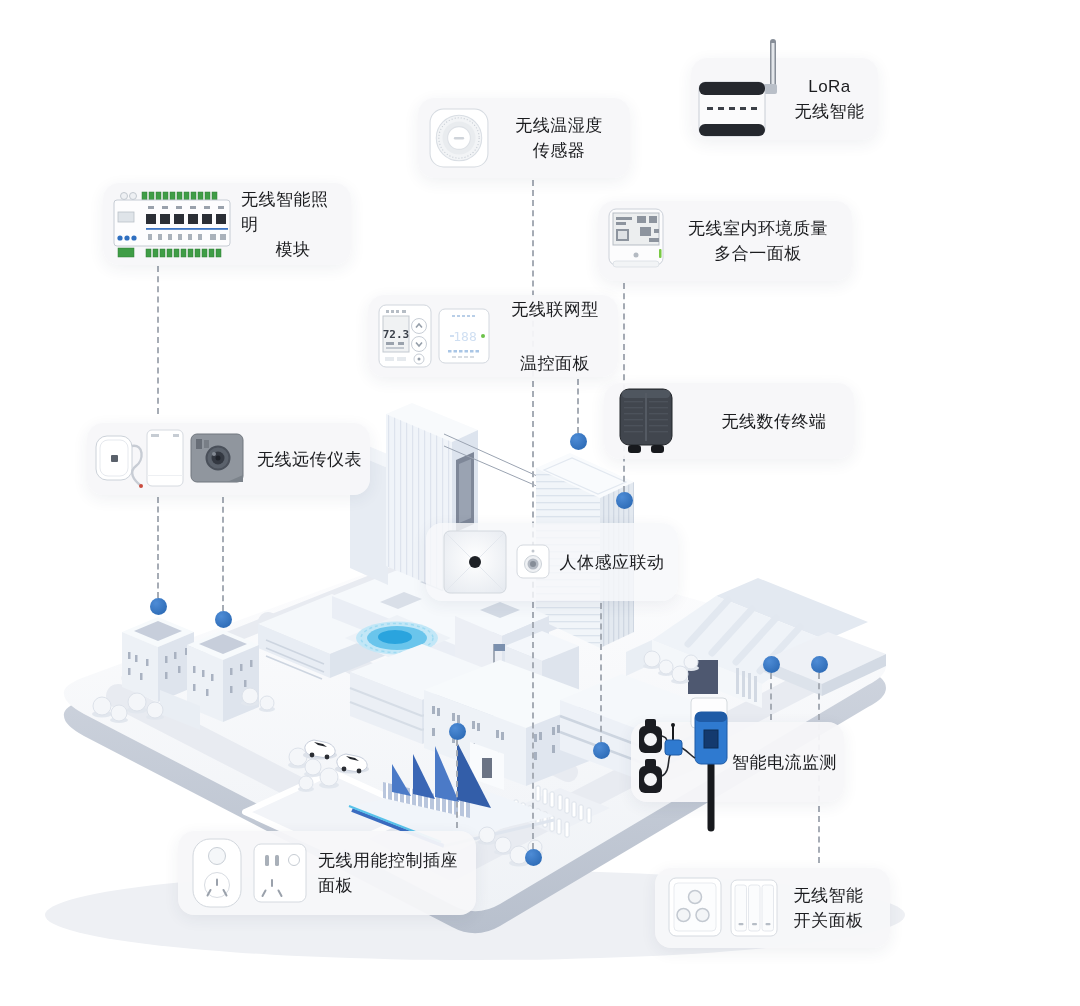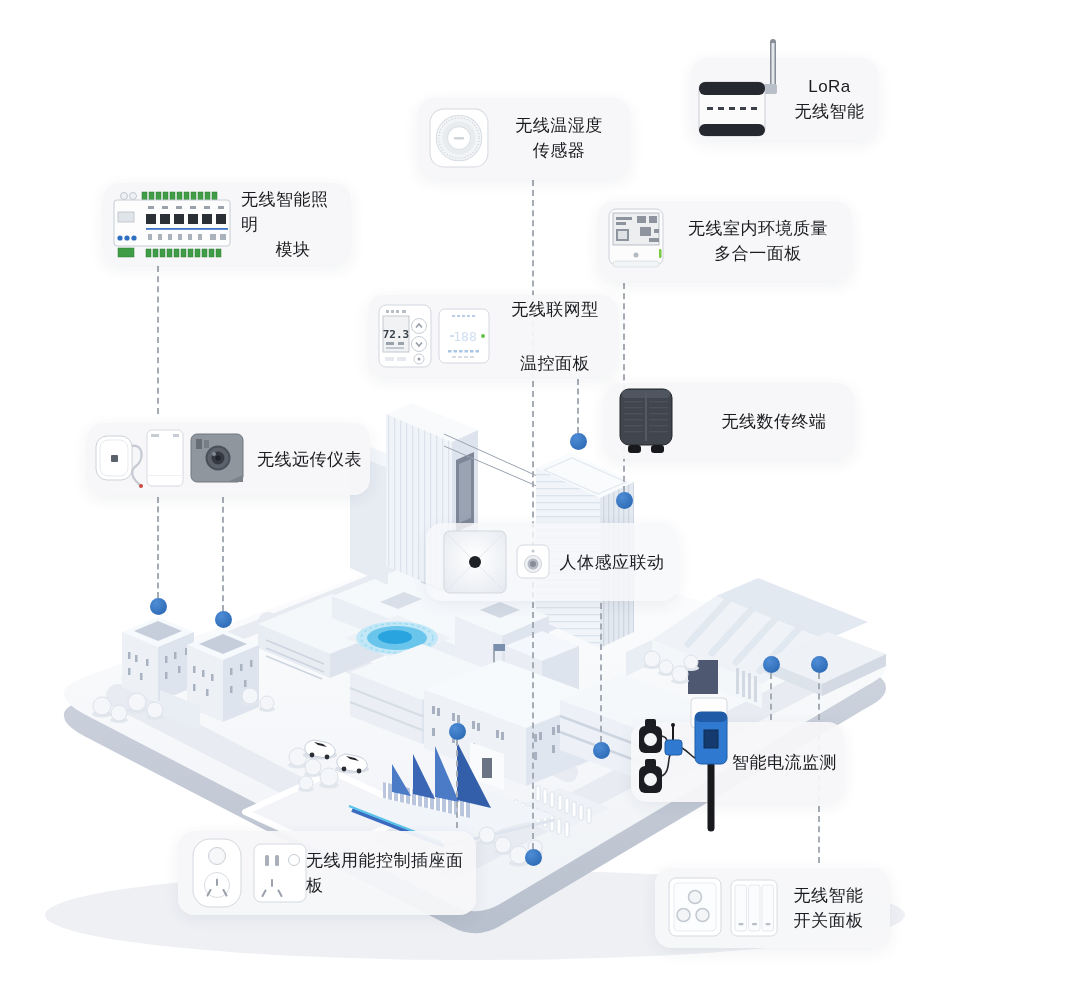--- a/index.html
+++ b/index.html
@@ -20,21 +20,21 @@
   
   #card-lora{left:691px;top:58px;width:187px;height:82px;}       #card-lora .label{left:96px;}
   #card-humidity{left:418px;top:98px;width:212px;height:80px;}   #card-humidity .label{left:76px;}
   #card-lighting{left:103px;top:183px;width:248px;height:82px;}  #card-lighting .label{left:128px;padding-left:10px;}
   #card-env{left:598px;top:201px;width:254px;height:80px;}       #card-env .label{left:72px;}
   #card-thermo{left:368px;top:295px;width:250px;height:82px;}    #card-thermo .label{left:130px;gap:29px;}
   #card-terminal{left:604px;top:383px;width:250px;height:76px;}  #card-terminal .label{left:70px;margin-left:26px;}
   #card-meter{left:87px;top:423px;width:283px;height:72px;}      #card-meter .label{left:168px;}
   #card-presence{left:426px;top:523px;width:252px;height:78px;}  #card-presence .label{left:126px;}
   #card-current{left:631px;top:722px;width:213px;height:80px;}   #card-current .label{left:100px;}
-  #card-socket{left:178px;top:831px;width:298px;height:84px;}    #card-socket .label{left:128px;}
+  #card-socket{left:178px;top:831px;width:298px;height:84px;}    #card-socket .label{left:140px;}
   #card-switch{left:655px;top:868px;width:235px;height:80px;}    #card-switch .label{left:118px;}
 </style>
 </head>
 <body>
 
 <div id="stage">
 
   <svg id="illustration" viewBox="0 0 1080 1006" width="1080" height="1006">
     <defs>
       <linearGradient id="gtop" x1="0" y1="0" x2="0" y2="1">

